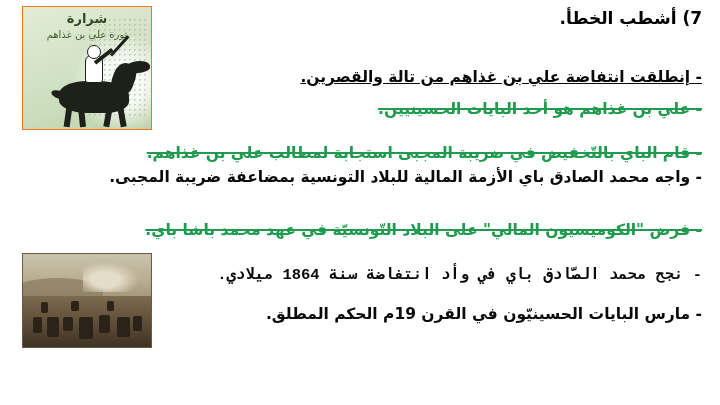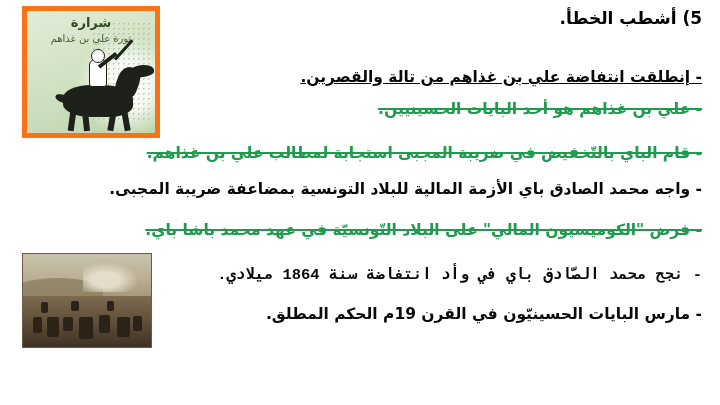--- a/index.html
+++ b/index.html
@@ -25,21 +25,21 @@
   .img-card {
     position: absolute;
     overflow: hidden;
   }
   #poster-image {
     left: 22px;
     top: 6px;
     width: 128px;
     height: 122px;
     background: #e5e5e5;
-    border: 5px solid #f97316;
+    border: 1px solid #f97316;
   }
   #poster-image .poster-bg {
     position: absolute;
     inset: 0;
     background:
       radial-gradient(circle at 78% 62%, rgba(255,255,255,0.85) 0 18%, rgba(255,255,255,0) 40%),
       linear-gradient(160deg, #e2ecd7 0%, #cfe0c2 55%, #bcd3ab 100%);
   }
   
   #poster-image .poster-dots {
@@ -242,21 +242,21 @@
   .line.black { color: #0a0a0a; }
   .line.green {
     color: #1f9a4e;
     text-decoration: line-through;
     text-decoration-color: #1f9a4e;
     text-decoration-thickness: 2px;
   }
   .ln1 { top: 68px; text-decoration: underline; }
   .ln2 { top: 100px; text-align: center; }
   .ln3 { top: 144px; }
-  .ln4 { top: 180px; }
+  .ln4 { top: 168px; }
   .ln5 { top: 221px; }
   .ln6 { top: 266px; font-family: Liberation Mono, monospace; }
   .ln7 { top: 305px; text-align: right; }
   .ln8 { top: 350px; }
 </style>
 </head>
 <body>
 
 <div class="page">
 
@@ -291,21 +291,21 @@
     <div class="fig" style="left:40px;  bottom:16px; width:10px; height:14px;"></div>
     <div class="fig" style="left:56px;  bottom:8px;  width:14px; height:22px;"></div>
     <div class="fig" style="left:76px;  bottom:14px; width:11px; height:18px;"></div>
     <div class="fig" style="left:94px;  bottom:10px; width:13px; height:20px;"></div>
     <div class="fig" style="left:110px; bottom:16px; width:9px;  height:15px;"></div>
     <div class="fig" style="left:18px;  bottom:34px; width:7px;  height:11px;"></div>
     <div class="fig" style="left:48px;  bottom:36px; width:8px;  height:10px;"></div>
     <div class="fig" style="left:84px;  bottom:36px; width:7px;  height:10px;"></div>
   </div>
 
-  <div class="heading">5) أشطب الخطأ.</div>
+  <div class="heading">7) أشطب الخطأ.</div>
 
   <div class="line black ln1">- إنطلقت انتفاضة علي بن غذاهم من تالة والقصرين.</div>
   <div class="line green ln2">- علي بن غذاهم هو أحد البايات الحسينيين.</div>
   <div class="line green ln3">- قام الباي بالتّخفيض في ضريبة المجبى استجابة لمطالب علي بن غذاهم.</div>
   <div class="line black ln4">- واجه محمد الصادق باي الأزمة المالية للبلاد التونسية بمضاعفة ضريبة المجبى.</div>
   <div class="line green ln5">- فرض "الكوميسيون المالي" على البلاد التّونسيّة في عهد محمد باشا باي.</div>
   <div class="line black ln6">- نجح محمد الصّادق باي في وأد انتفاضة سنة 1864 ميلادي.</div>
   <div class="line black ln7">- مارس البايات الحسينيّون في القرن 19م الحكم المطلق.</div>
 
 </div>

